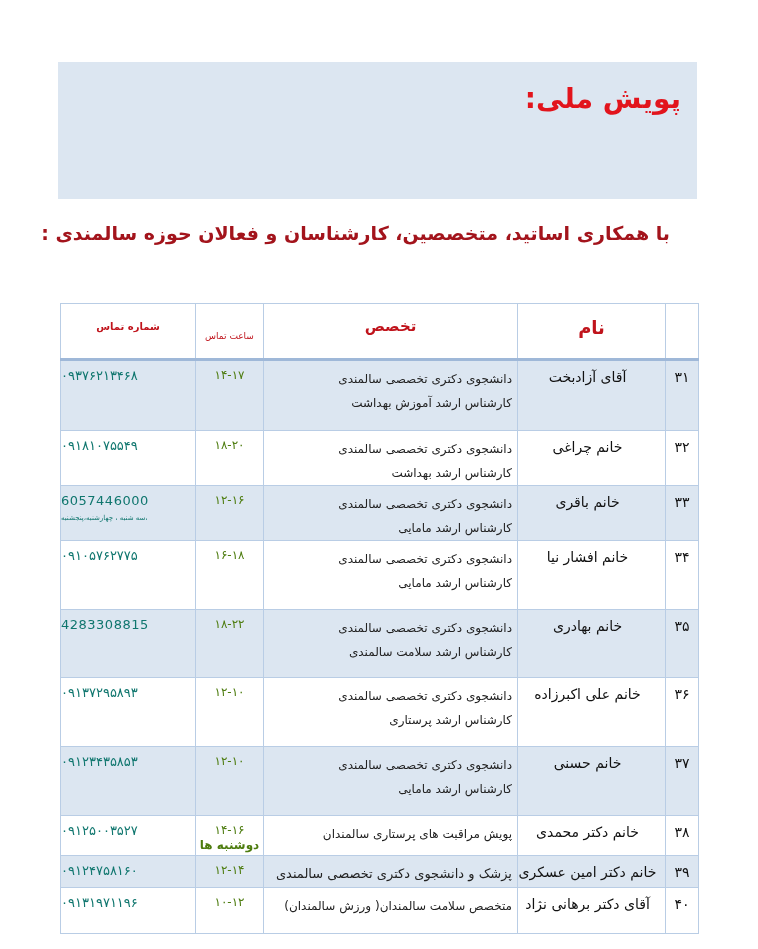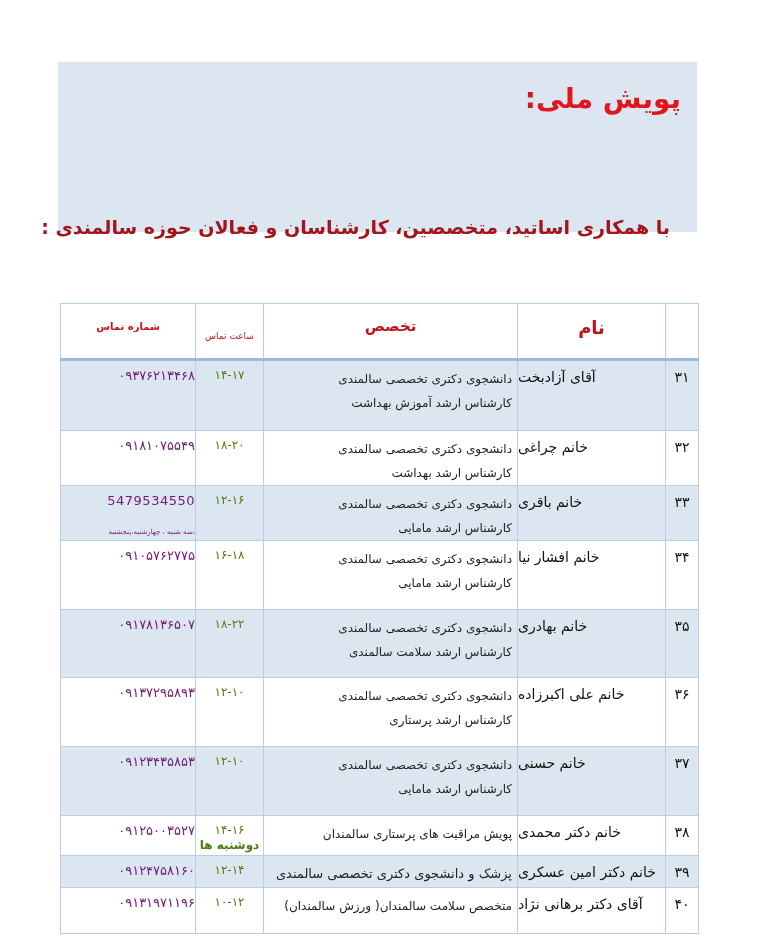--- a/index.html
+++ b/index.html
@@ -1,54 +1,54 @@
 <!DOCTYPE html>
 <html><head>
 <meta charset="utf-8">
 <style>
   html, body { margin: 0; padding: 0; background: #ffffff; }
   body { width: 758px; height: 949px; position: relative; overflow: hidden; font-family: "DejaVu Sans", sans-serif; }
   .title-box {
-    position: absolute; left: 58px; top: 62px; width: 639px; height: 170px;
+    position: absolute; left: 58px; top: 62px; width: 639px; height: 137px;
     background: #dce6f1; direction: rtl;
   }
   .title-main {
     position: absolute; right: 16px; top: 20px;
     font-size: 28px; font-weight: bold; color: #e2141c;
   }
   .title-sub {
     position: absolute; right: 28px; top: 80px;
     font-size: 27px; font-weight: bold; color: #1a2a57;
   }
   .subtitle {
-    position: absolute; right: 88px; top: 216px; direction: rtl;
+    position: absolute; right: 88px; top: 222px; direction: rtl;
     font-size: 19px; font-weight: bold; color: #a3141c;
   }
   table.contacts {
     position: absolute; left: 60px; top: 303px; width: 638px;
     border-collapse: collapse; direction: rtl; table-layout: fixed;
   }
   table.contacts td, table.contacts th {
     border: 1px solid #b9cde5; vertical-align: top; padding: 0; font-weight: normal;
   }
   table.contacts th {
     height: 44px; vertical-align: middle; color: #c0141c; font-weight: bold;
   }
   table.contacts thead tr { border-bottom: 3px solid #9fb8d8; }
   th.h-phone { font-size: 10px; padding-bottom: 10px !important; }
   th.h-hours { font-size: 9px; font-weight: normal !important; vertical-align: middle; padding-top: 10px !important; }
   th.h-spec { font-size: 15px; padding-bottom: 10px !important; }
   th.h-name { font-size: 18px; padding-bottom: 8px !important; }
   tr.shaded td { background: #dce6f1; }
   td.c-num { text-align: center; font-size: 14px; font-weight: bold; color: #111; padding-top: 8px !important; }
-  td.c-name { text-align: left; padding: 8px 8px 0 0 !important; font-size: 14px; font-weight: bold; color: #111; }
+  td.c-name { text-align: center; padding: 8px 8px 0 0 !important; font-size: 14px; font-weight: bold; color: #111; }
   td.c-spec { text-align: right; padding: 6px 5px 0 0 !important; font-size: 12px; color: #222; line-height: 24px; }
   td.c-hours { text-align: center; padding-top: 7px !important; font-size: 12px; color: #4d7c0f; }
-  td.c-phone { text-align: right; padding-top: 7px !important; font-size: 13px; font-weight: bold; color: #701a75; letter-spacing: 0.5px; }
-  .note { display: block; font-size: 7px; font-weight: normal; margin-top: 20px; letter-spacing: 0; }
+  td.c-phone { text-align: left; padding-top: 7px !important; font-size: 13px; font-weight: bold; color: #0f766e; letter-spacing: 0.5px; }
+  .note { display: block; font-size: 7px; font-weight: normal; margin-top: 6px; letter-spacing: 0; }
   .hours-small { font-size: 9px; line-height: 15px; }
   .spec-line { display: block; }
 </style>
 </head>
 <body>
 
 <div class="title-box">
   <div class="title-main">پویش ملی:</div>
 </div>
 
@@ -93,41 +93,41 @@
       <td class="c-phone">۰۹۱۸۱۰۷۵۵۴۹</td>
     </tr>
     <tr class="shaded" style="height:52px">
       <td class="c-num">۳۳</td>
       <td class="c-name">خانم باقری</td>
       <td class="c-spec">
           <span class="spec-line">دانشجوی دکتری تخصصی سالمندی</span>
           <span class="spec-line">کارشناس ارشد مامایی</span>
         </td>
       <td class="c-hours">۱۲-۱۶</td>
-      <td class="c-phone"><span>5479534550</span><span class="note">،سه شنبه ، چهارشنبه،پنجشنبه</span></td>
+      <td class="c-phone"><span>6057446000</span><span class="note">،سه شنبه ، چهارشنبه،پنجشنبه</span></td>
     </tr>
     <tr style="height:69px">
       <td class="c-num">۳۴</td>
       <td class="c-name">خانم افشار نیا</td>
       <td class="c-spec">
           <span class="spec-line">دانشجوی دکتری تخصصی سالمندی</span>
           <span class="spec-line">کارشناس ارشد مامایی</span>
         </td>
       <td class="c-hours">۱۶-۱۸</td>
       <td class="c-phone">۰۹۱۰۵۷۶۲۷۷۵</td>
     </tr>
     <tr class="shaded" style="height:68px">
       <td class="c-num">۳۵</td>
       <td class="c-name">خانم بهادری</td>
       <td class="c-spec">
           <span class="spec-line">دانشجوی دکتری تخصصی سالمندی</span>
           <span class="spec-line">کارشناس ارشد سلامت سالمندی</span>
         </td>
       <td class="c-hours">۱۸-۲۲</td>
-      <td class="c-phone">۰۹۱۷۸۱۳۶۵۰۷</td>
+      <td class="c-phone">4283308815</td>
     </tr>
     <tr style="height:69px">
       <td class="c-num">۳۶</td>
       <td class="c-name">خانم علی اکبرزاده</td>
       <td class="c-spec">
           <span class="spec-line">دانشجوی دکتری تخصصی سالمندی</span>
           <span class="spec-line">کارشناس ارشد پرستاری</span>
         </td>
       <td class="c-hours">۱۲-۱۰</td>
       <td class="c-phone">۰۹۱۳۷۲۹۵۸۹۳</td>

